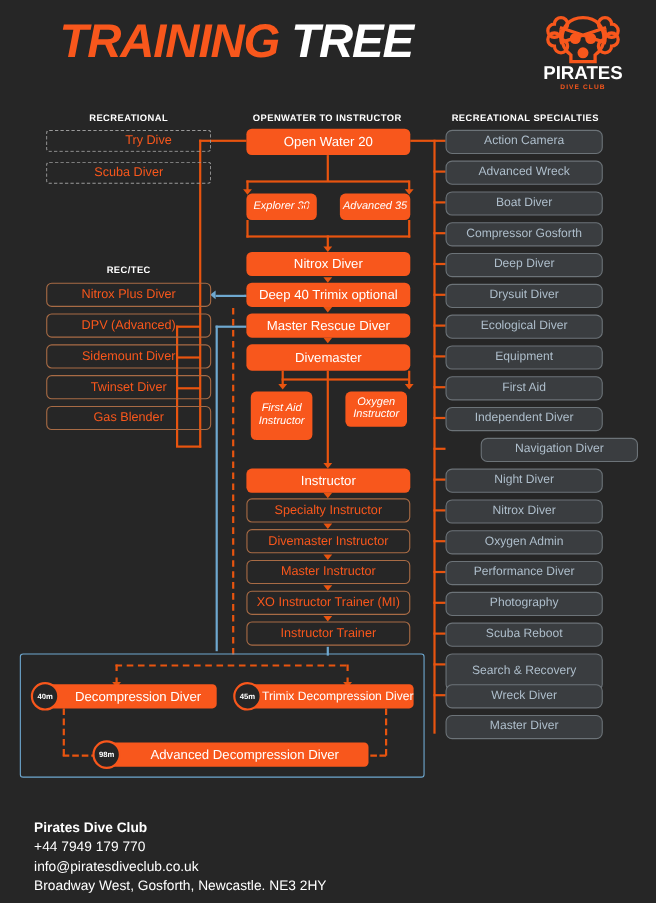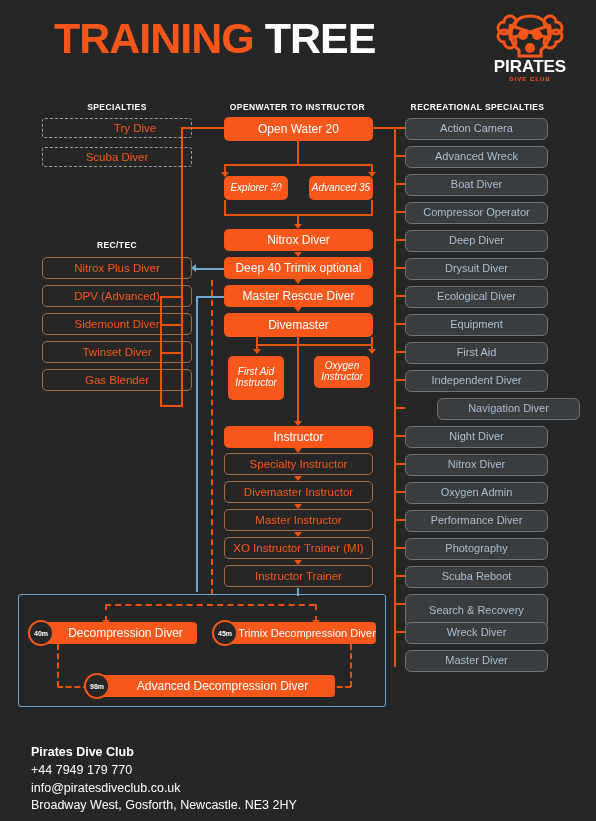--- a/index.html
+++ b/index.html
@@ -9,21 +9,21 @@
     font-family:"Liberation Sans", sans-serif;
     overflow:hidden;
     position:relative;
   }
   #stage{position:absolute;left:0;top:0;width:596px;height:821px;}
 
   
   .title{
     position:absolute;left:54px;top:14px;
     font-size:43px;font-weight:bold;letter-spacing:-1px;
-    color:#ffffff;white-space:nowrap;
+    color:#ffffff;white-space:nowrap;font-style:italic;
   }
   .title .accent{color:#f8571c;}
   .logo{position:absolute;left:492px;top:8px;width:76px;height:78px;}
 
   
   .colhead{
     position:absolute;
     font-size:8.5px;font-weight:bold;color:#ffffff;
     letter-spacing:.4px;text-align:center;white-space:nowrap;
   }
@@ -125,21 +125,21 @@
         <path d="M38 8 C25 8 19 17 19 27 C19 34 23 39 27 42 L27 48 L49 48 L49 42 C53 39 57 34 57 27 C57 17 51 8 38 8 Z"></path>
       </g>
       <circle cx="31" cy="27" r="5" fill="#f8571c"></circle>
       <circle cx="45" cy="27" r="5" fill="#f8571c"></circle>
       <circle cx="38" cy="40" r="5" fill="#f8571c"></circle>
       <text x="38" y="64" text-anchor="middle" fill="#ffffff" font-size="17" font-weight="bold" font-family="Liberation Sans, sans-serif">PIRATES</text>
       <text x="38" y="73" text-anchor="middle" fill="#f8571c" font-size="6" font-weight="bold" letter-spacing="1" font-family="Liberation Sans, sans-serif">DIVE CLUB</text>
     </svg>
   </div>
 
-  <div class="colhead" style="left:42px;top:102px;width:150px;">SPECIALTIES</div>
+  <div class="colhead" style="left:42px;top:102px;width:150px;">RECREATIONAL</div>
   <div class="colhead" style="left:42px;top:240px;width:150px;">REC/TEC</div>
   <div class="colhead" style="left:205px;top:102px;width:185px;">OPENWATER TO INSTRUCTOR</div>
   <div class="colhead" style="left:390px;top:102px;width:175px;">RECREATIONAL SPECIALTIES</div>
 
   <div class="ln v" style="left:297px;top:141px;height:24px;"></div>
   <div class="ln h" style="left:224px;top:164px;width:148px;"></div>
   <div class="ln v" style="left:224px;top:164px;height:10px;"></div>
   <div class="arrow" style="left:221px;top:172px;"></div>
   <div class="ln v" style="left:371px;top:164px;height:10px;"></div>
   <div class="arrow" style="left:368px;top:172px;"></div>
@@ -283,21 +283,21 @@
       <div class="node n-spec" style="left: 405px; top: 118px; width: 143px; height: 22px;">
         <span>Action Camera</span>
       </div>
       <div class="node n-spec" style="left: 405px; top: 146px; width: 143px; height: 22px;">
         <span>Advanced Wreck</span>
       </div>
       <div class="node n-spec" style="left: 405px; top: 174px; width: 143px; height: 22px;">
         <span>Boat Diver</span>
       </div>
       <div class="node n-spec" style="left: 405px; top: 202px; width: 143px; height: 22px;">
-        <span>Compressor Operator</span>
+        <span>Compressor Gosforth</span>
       </div>
       <div class="node n-spec" style="left: 405px; top: 230px; width: 143px; height: 22px;">
         <span>Deep Diver</span>
       </div>
       <div class="node n-spec" style="left: 405px; top: 258px; width: 143px; height: 22px;">
         <span>Drysuit Diver</span>
       </div>
       <div class="node n-spec" style="left: 405px; top: 286px; width: 143px; height: 22px;">
         <span>Ecological Diver</span>
       </div>

